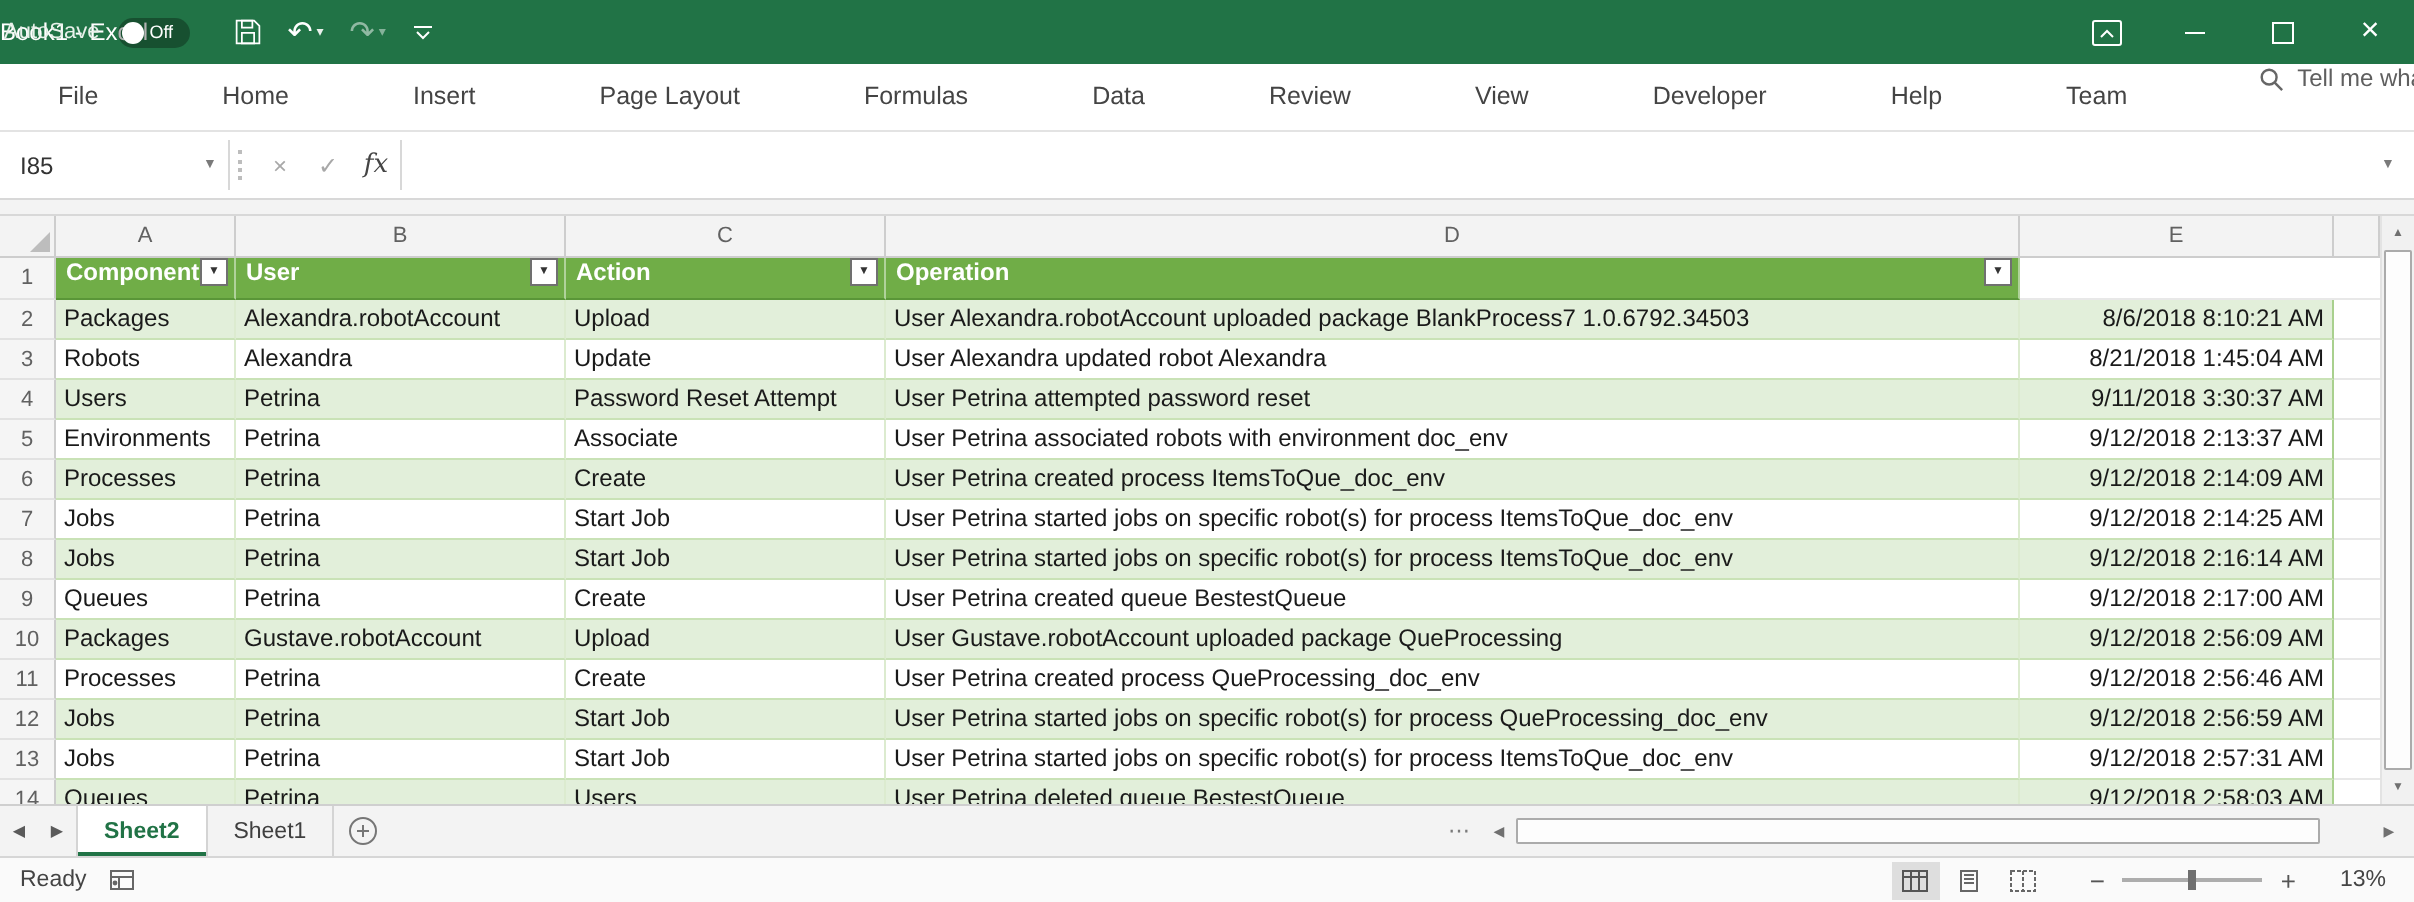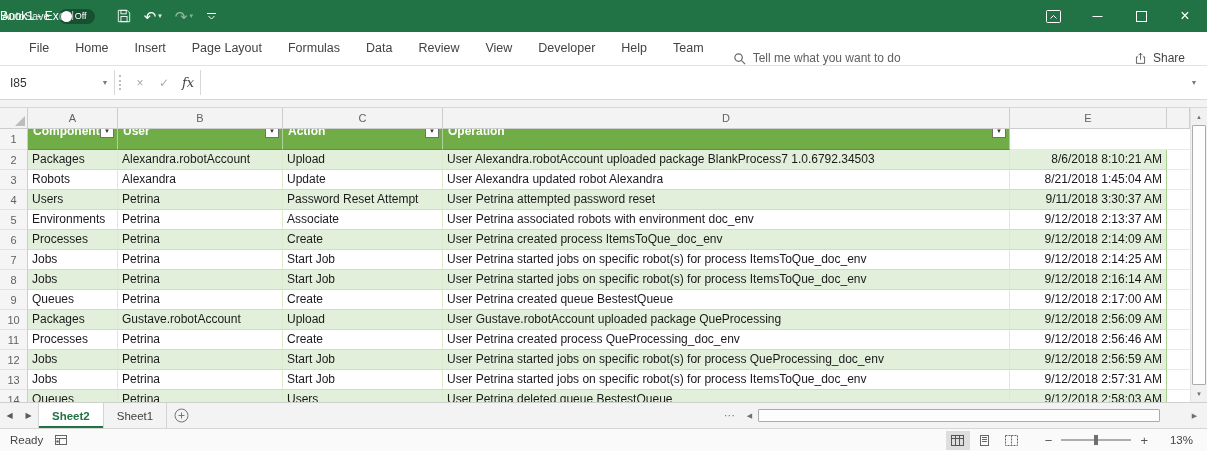--- a/index.html
+++ b/index.html
@@ -18,21 +18,21 @@
   .qat-btn { display: flex; align-items: center; color: #fff; }
   .undo-glyph { font-size: 15px; line-height: 1; }
   .drop { font-size: 7px; margin-left: 2px; opacity: .9; }
   .dim { opacity: .5; }
   .tb-title { position: absolute; left: 0; right: 0; text-align: left; font-size: 12px; color: #fff; pointer-events: none; z-index: 1; }
   .tb-right { margin-left: auto; display: flex; height: 32px; z-index: 2; }
   .tb-icon { width: 44px; height: 32px; display: flex; align-items: center; justify-content: center; color: #fff; }
   .close-glyph { font-size: 16px; }
 
   
-  .ribbon { height: 34px; background: #fff; display: flex; align-items: flex-end; border-bottom: 1px solid #E3E3E3; flex: 0 0 auto; }
+  .ribbon { height: 34px; background: #fff; display: flex; align-items: flex-start; border-bottom: 1px solid #E3E3E3; flex: 0 0 auto; gap: 36px; }
   .ribbon { padding-left: 16px; }
   .rtab { padding: 0 13px; font-size: 12.5px; color: #444; line-height: 33px; white-space: nowrap; }
   .tellme { display: flex; align-items: center; gap: 7px; margin-left: 16px; color: #5f5f5f; white-space: nowrap; }
   .share { margin-left: auto; margin-right: 22px; display: flex; align-items: center; gap: 6px; color: #444; }
 
   
   .fbar { height: 34px; background: #fff; border-bottom: 1px solid #D8D8D8; display: flex; align-items: stretch; flex: 0 0 auto; }
   .namebox { width: 96px; display: flex; align-items: center; padding-left: 10px; color: #333; }
   .namebox-caret { width: 18px; display: flex; align-items: center; justify-content: center; color: #7a7a7a; font-size: 7px; }
   .fdivider { width: 1px; background: #D8D8D8; margin: 4px 0; }
@@ -57,21 +57,21 @@
   .colheads { height: 21px; display: flex; flex: 0 0 auto; }
   .colhead { background: #F3F3F3; border-right: 1px solid #CDCDCD; border-bottom: 1px solid #CDCDCD;
              color: #616161; font-size: 11px; display: flex; align-items: center; justify-content: center; }
   .corner { background: #F3F3F3; border-right: 1px solid #CDCDCD; border-bottom: 1px solid #CDCDCD; position: relative; }
   .tri { position: absolute; right: 2px; bottom: 2px; width: 0; height: 0;
          border-left: 10px solid transparent; border-bottom: 10px solid #BDBDBD; }
 
   .hrow { height: 21px; display: flex; flex: 0 0 auto; }
   .rnum { background: #F5F5F5; border-right: 1px solid #CDCDCD; border-bottom: 1px solid #E2E2E2;
           color: #616161; font-size: 11px; display: flex; align-items: center; justify-content: center; }
-  .hdrcell { background: #70AD47; color: #fff; font-weight: bold; display: flex; align-items: center;
+  .hdrcell { background: #70AD47; color: #fff; font-weight: bold; display: flex; align-items: flex-start;
              padding: 0 3px 16px 5px; border-right: 1px solid rgba(255,255,255,.45); border-bottom: 1px solid #5a9638; overflow: hidden; }
   .hdrlabel { white-space: nowrap; overflow: hidden; flex: 1; }
   .filter { width: 14px; height: 14px; background: #fff; border: 1px solid #707070; color: #333;
             font-size: 6px; display: flex; align-items: center; justify-content: center; flex: 0 0 auto; }
   .fcell { background: #fff; border-bottom: 1px solid #E8E8E8; }
 
   .rows { flex: 1; overflow: hidden; }
   .row { height: 20px; display: flex; }
   .cell { white-space: nowrap; overflow: hidden; }
   .dcell { padding: 0 4px; line-height: 19px; border-right: 1px solid #DCEBCF; border-bottom: 1px solid #C9E2B6; color: #1a1a1a; }

